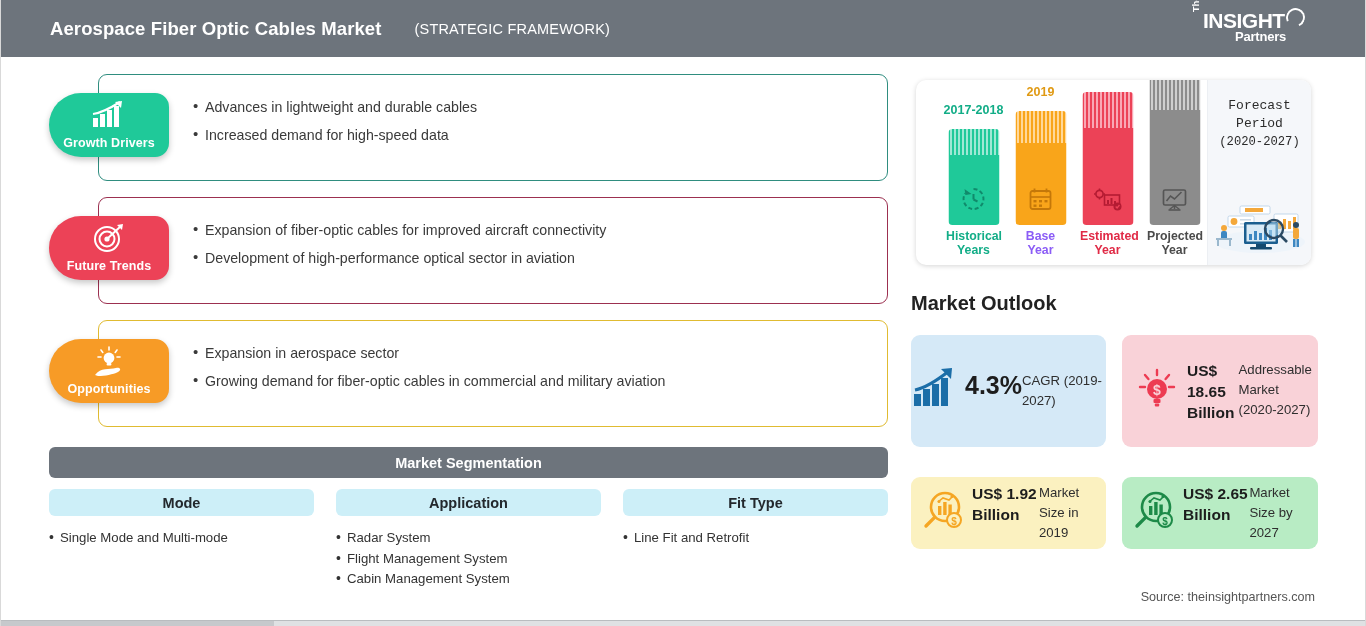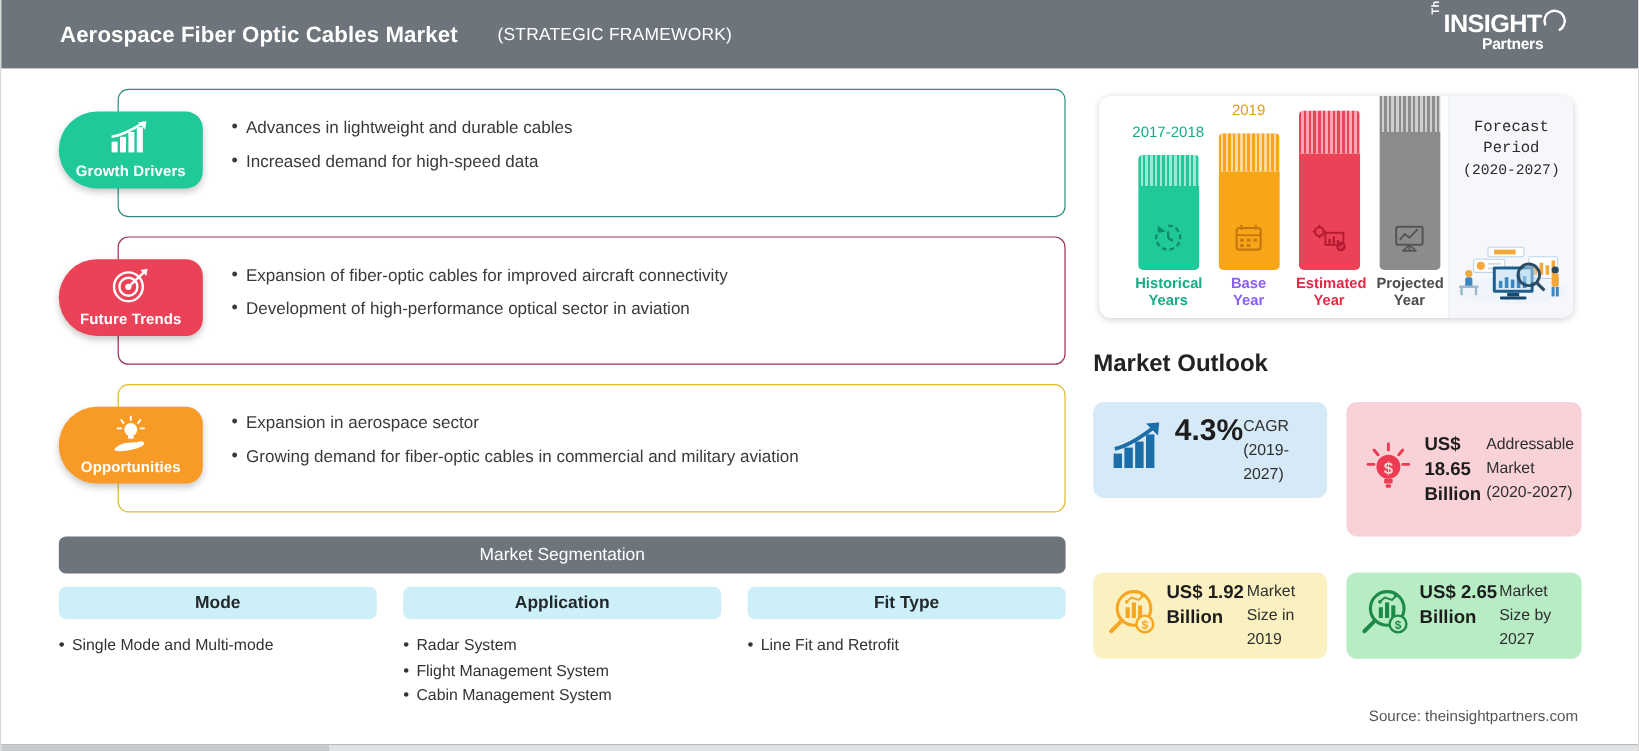--- a/index.html
+++ b/index.html
@@ -86,21 +86,21 @@
     content: "\2022"; position: absolute; left: 0; top: -1px;
     color: #3a3a3a; font-size: 15px;
   }
 
   
   #seg-title-bar {
     position: absolute; left: 48px; top: 447px; width: 839px; height: 31px;
     background: #6d747c; border-radius: 6px;
     display: flex; align-items: center; justify-content: center;
   }
-  #seg-title-bar span { color: #fff; font-size: 14.5px; font-weight: normal; }
+  #seg-title-bar span { color: #fff; font-size: 14.5px; font-weight: bold; }
   .seg-col { position: absolute; top: 489px; }
   .seg-head {
     height: 27px; background: #cdeff8; border-radius: 6px;
     display: flex; align-items: center; justify-content: center;
   }
   .seg-head span { font-size: 14.5px; font-weight: bold; color: #23282d; }
   .seg-list { margin-top: 12px; font-size: 13.2px; color: #333; line-height: 20.6px; }
   .seg-list li { list-style: none; position: relative; padding-left: 11px; white-space: nowrap; }
   .seg-list li:before {
     content: "\2022"; position: absolute; left: 0; top: -1px; font-size: 14px; color: #333;
@@ -110,21 +110,21 @@
   #forecast-panel {
     position: absolute; left: 915px; top: 80px; width: 395px; height: 185px;
     background: #ffffff; border-radius: 10px;
     box-shadow: 0 1px 5px rgba(0,0,0,.17);
     overflow: hidden;
   }
   #bars-area { position: absolute; left: 0; top: 0; width: 290px; height: 185px; }
   .bar-col { position: absolute; bottom: 8px; width: 55px; text-align: center; }
   .bar-year {
     position: absolute; left: 50%; transform: translateX(-50%);
-    font-size: 12.5px; font-weight: normal; white-space: nowrap;
+    font-size: 12.5px; font-weight: bold; white-space: nowrap;
   }
   .bar-shape {
     position: absolute; left: 50%; transform: translateX(-50%);
     width: 51px; border-radius: 4px; overflow: hidden;
   }
   .bar-stripe { width: 100%; }
   .bar-solid { width: 100%; position: relative; }
   .bar-solid .bico {
     position: absolute; left: 50%; bottom: 9px; transform: translateX(-50%);
     opacity: .82;
@@ -432,21 +432,21 @@
             <rect x="81" y="47" width="2.5" height="8" fill="#3d87c1"></rect>
             <rect x="84.5" y="47" width="2.5" height="8" fill="#3d87c1"></rect>
           </g>
       </svg>
     </span>
   </div>
 </div>
 
 <div id="outlook-title">Market Outlook</div>
 
-<div class="ol-card" style="left:910px;top:335px;width:195px;height:80px;background:#d5e9f7;padding-left:14px;">
+<div class="ol-card" style="left:910px;top:335px;width:195px;height:112px;background:#d5e9f7;padding-left:0;">
   <span style="flex:0 0 auto;margin-right:8px;">
     <svg width="46" height="44" viewBox="0 0 46 44">
       <g fill="#1b6ea8">
         <rect x="3" y="27" width="7" height="12"></rect>
         <rect x="12" y="22" width="7" height="17"></rect>
         <rect x="21" y="17" width="7" height="22"></rect>
         <rect x="30" y="11" width="7" height="28"></rect>
       </g>
       <path d="M4 23 C14 21 24 15 38 4" stroke="#1b6ea8" stroke-width="3.2" fill="none"></path>
       <path d="M30 2 L41 1 L40 12 Z" fill="#1b6ea8"></path>

